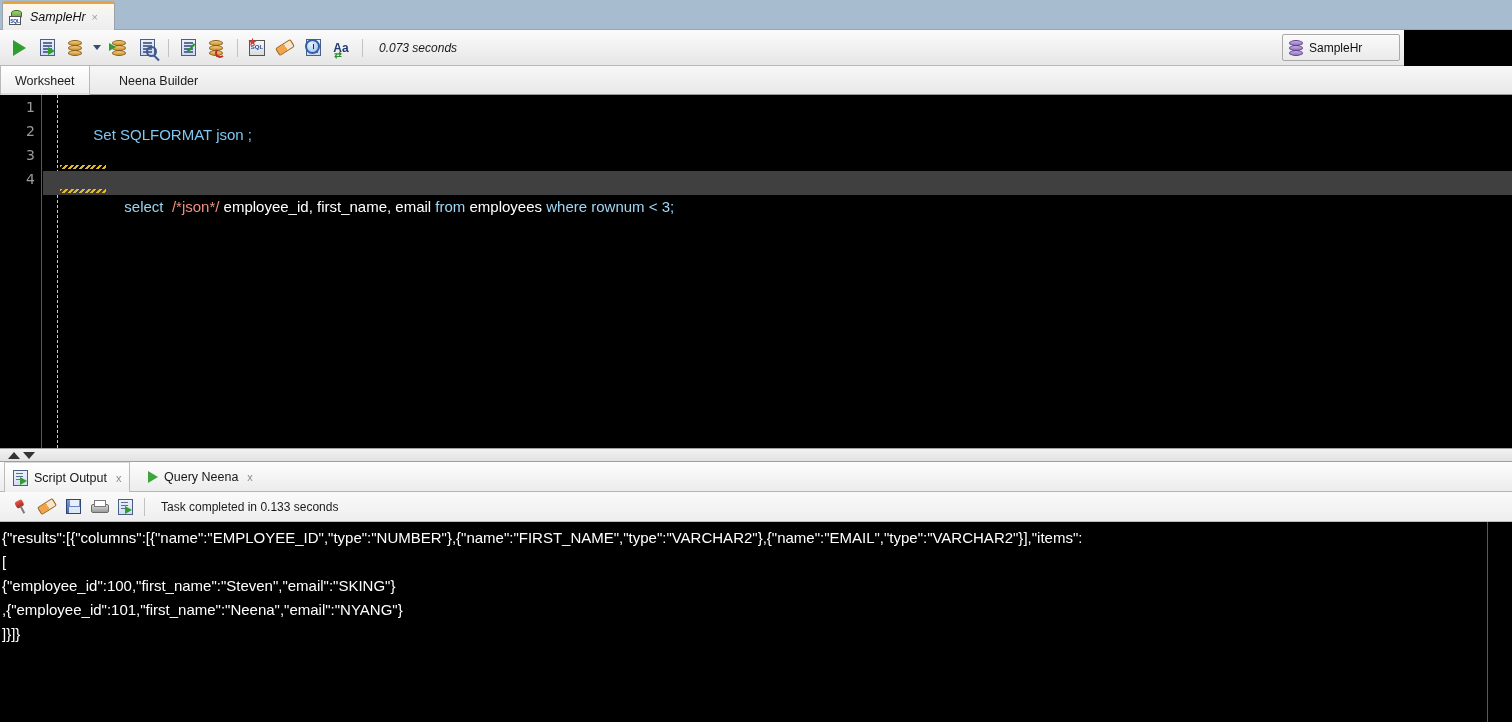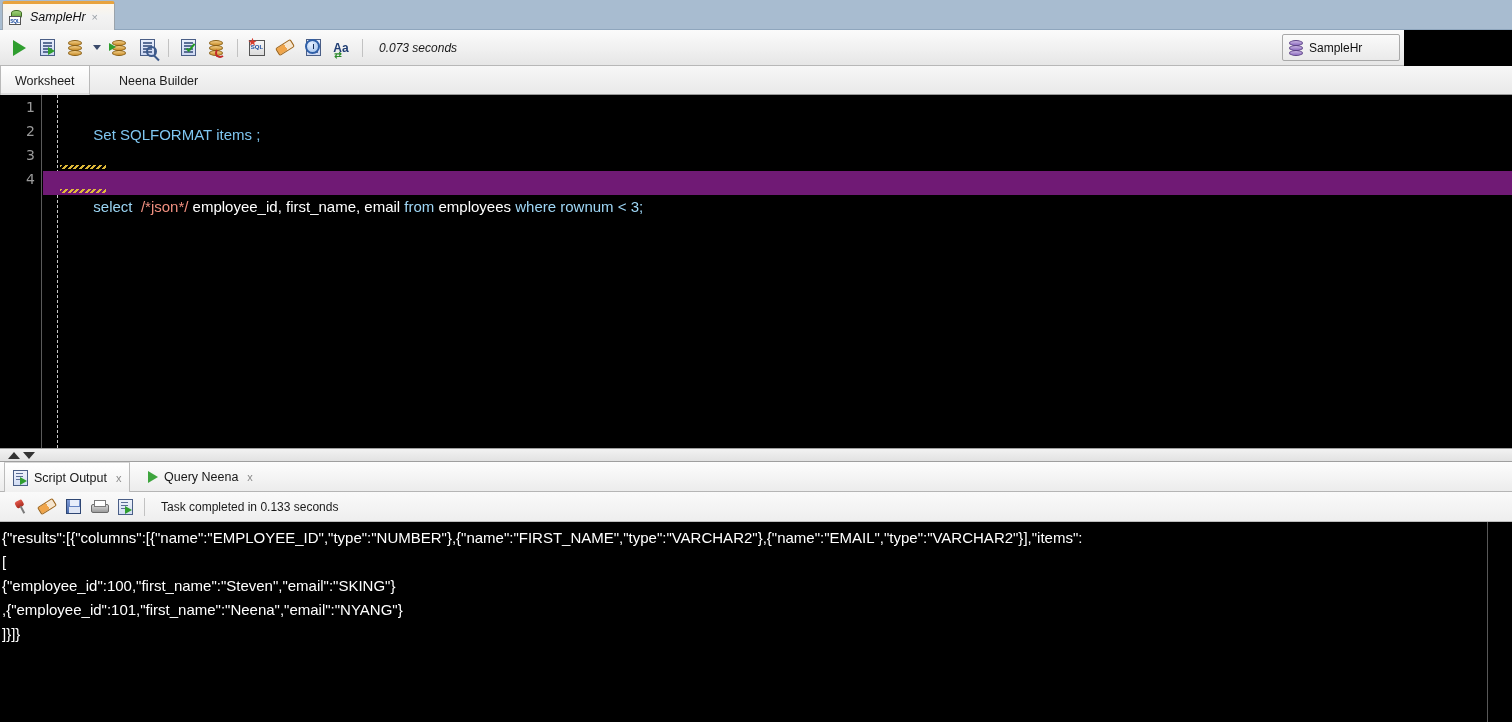--- a/index.html
+++ b/index.html
@@ -200,21 +200,21 @@
   }
   .code-area {
     position: absolute; left: 43px; top: 0; right: 0; height: 100%;
   }
   .cline {
     position: absolute; left: 0; right: 0; height: 24px;
     font-family: "Liberation Sans", sans-serif;
     font-size: 15px; line-height: 24px; color: #ffffff;
     white-space: pre;
   }
-  .cline.sel { background: #701a75; }
+  .cline.sel { background: #404040; padding-left: 31px; }
   .cline .txt { padding-left: 17px; display: inline-block; }
   .kw { color: #7fc6f0; }
   .cmt { color: #f08f7f; }
   .pl { color: #ffffff; }
   .kw2 { color: #9ed6f5; }
   .sel .pl { color: #ffffff; }
   .sel .kw { color: #9ad4f2; }
   .squig {
     position: absolute; height: 4px;
     background-image: repeating-linear-gradient(135deg,#e8c13a 0 2px, transparent 2px 4px);
@@ -427,21 +427,21 @@
     <div class="gutter">
       <span class="ln" style="top:4px;">1</span>
       <span class="ln" style="top:28px;">2</span>
       <span class="ln" style="top:52px;">3</span>
       <span class="ln" style="top:76px;">4</span>
     </div>
     <div class="dashline"></div>
 
     <div class="code-area">
       <div class="cline" style="top:4px;">
-        <span class="txt"><span class="kw">Set SQLFORMAT items ;</span></span>
+        <span class="txt"><span class="kw">Set SQLFORMAT json ;</span></span>
       </div>
 
       <div class="cline" style="top:28px;">
         <span class="txt"><span class="pl"></span></span>
       </div>
 
       <div class="cline" style="top:52px;">
         <span class="txt"><span class="kw">select</span><span class="pl">  employee_id, first_name, email </span><span class="kw">from</span><span class="pl"> employees </span><span class="kw">where</span><span class="pl"> rownum &lt; 3;</span></span>
         <span class="squig" style="left:17px;top:18px;width:46px;"></span>
       </div>

